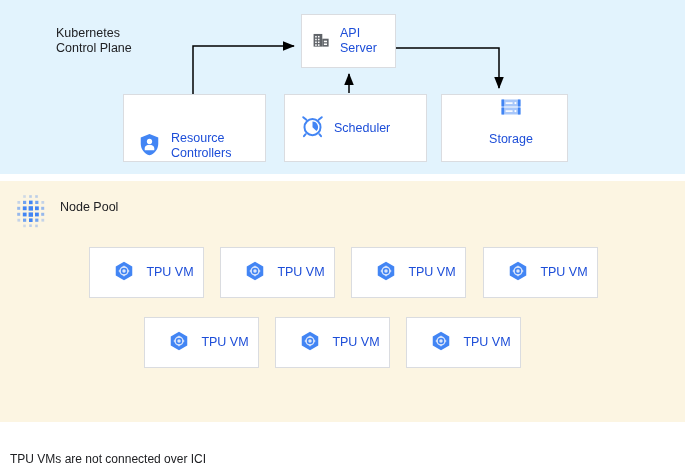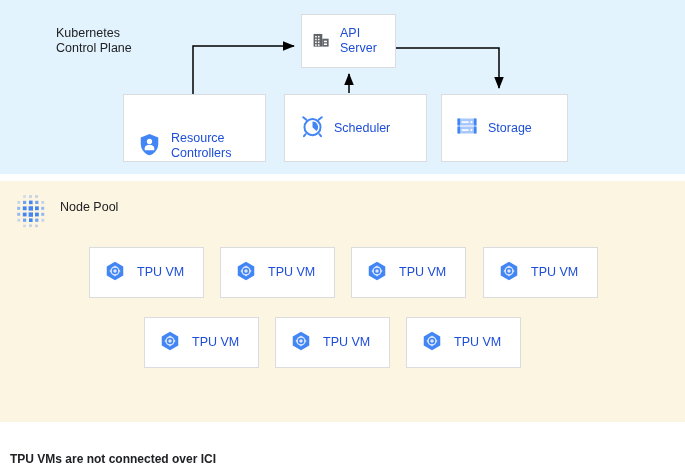--- a/index.html
+++ b/index.html
@@ -92,49 +92,50 @@
     padding-left: 13px;
     align-items: flex-end;
   }
   #scheduler-card {
     left: 284px; top: 94px; width: 143px; height: 68px;
     padding-left: 15px;
   }
   #storage-card {
     left: 441px; top: 94px; width: 127px; height: 68px;
     padding-left: 13px;
+    flex-direction: column;
   }
 
   
   .tpu-card {
     width: 115px;
     height: 51px;
     padding-left: 14px;
     gap: 11px;
+    justify-content: center;
   }
 
   
   #connectors {
     position: absolute;
     left: 0;
     top: 0;
     width: 685px;
     height: 475px;
     pointer-events: none;
   }
 
   
   #footnote {
     position: absolute;
     left: 10px;
     top: 452px;
     font-size: 12px;
     line-height: 15px;
     color: #202124;
-    font-weight: bold;
   }
 </style>
 </head>
 <body>
 
 <div class="band" id="control-plane-band"></div>
 
 <div class="section-title" id="control-plane-title">Kubernetes
 Control Plane</div>
 

